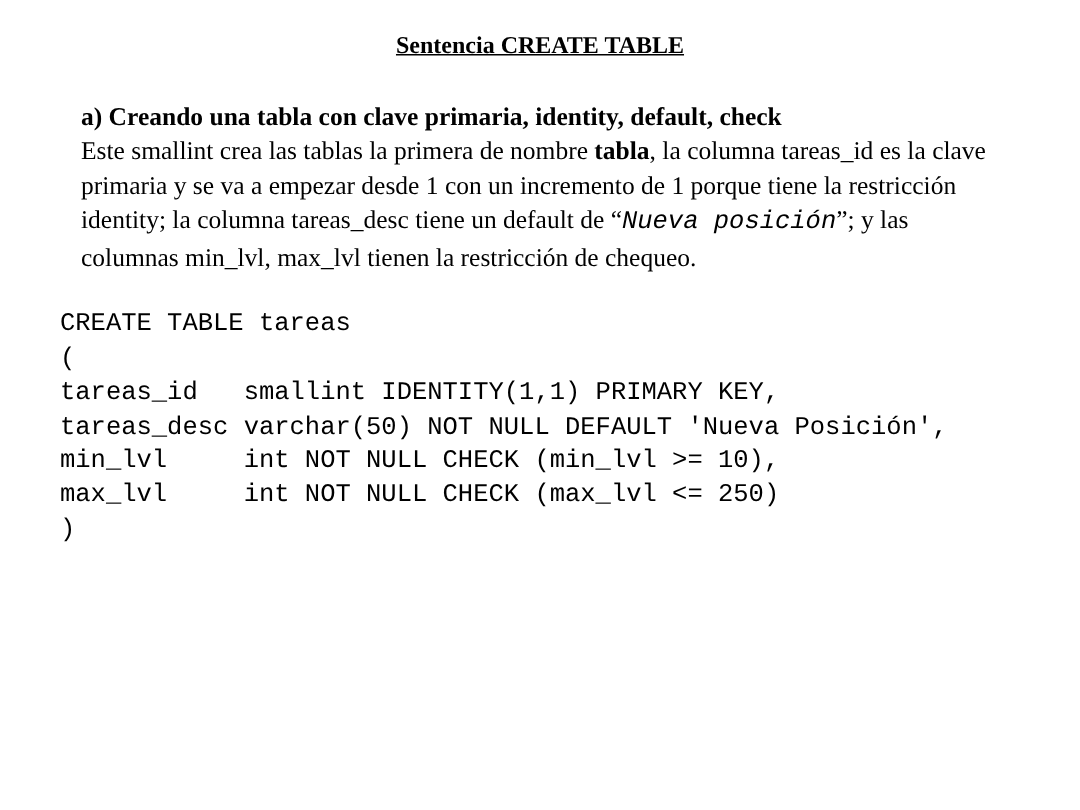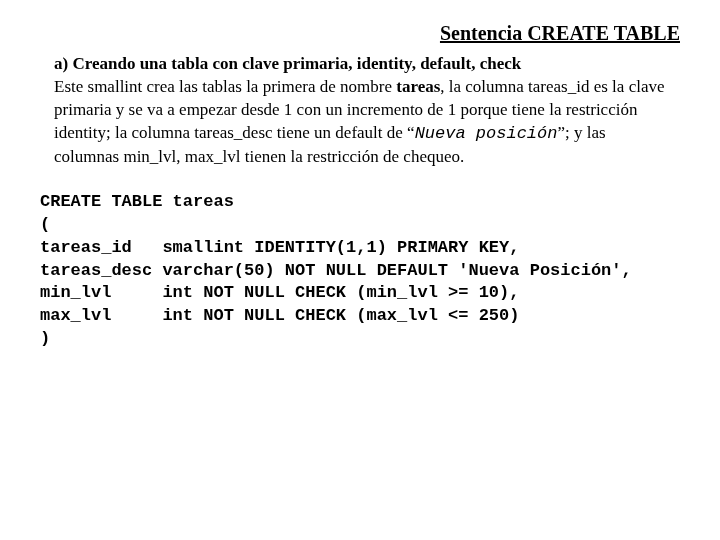--- a/index.html
+++ b/index.html
@@ -9,25 +9,25 @@
     height: 540px;
     background: #ffffff;
     font-family: "Times New Roman", Times, serif;
     color: #000000;
   }
   .page {
     padding: 20px 40px 20px 40px;
     box-sizing: border-box;
   }
   .title {
-    text-align: right;
+    text-align: center;
     font-weight: bold;
     text-decoration: underline;
-    font-size: 20px;
-    margin-bottom: 8px;
+    font-size: 16px;
+    margin-bottom: 27px;
     margin-top: 2px;
   }
   .body-text {
     font-size: 17px;
     line-height: 1.35;
     margin-left: 14px;
     margin-right: 10px;
     margin-bottom: 22px;
   }
   .body-text b {
@@ -37,33 +37,32 @@
   .mono-inline {
     font-family: "Courier New", Courier, monospace;
     font-style: italic;
   }
   .code {
     font-family: "Courier New", Courier, monospace;
     font-size: 17px;
     line-height: 1.35;
     white-space: pre;
     margin-left: 0;
-    font-weight: bold;
   }
 </style>
 </head>
 <body>
 
 <div class="page">
 
   <div class="title">Sentencia CREATE TABLE</div>
 
   <div class="body-text">
     <b>a) Creando una tabla con clave primaria, identity, default, check</b><br>
-    <span>Este smallint crea las tablas la primera de nombre </span><b>tareas</b><span>, la columna tareas_id es la clave primaria y se va a empezar desde 1 con un incremento de 1 porque tiene la restricción identity; la columna tareas_desc tiene un default de “</span><span class="mono-inline">Nueva posición</span><span>”; y las columnas min_lvl, max_lvl tienen la restricción de chequeo.</span>
+    <span>Este smallint crea las tablas la primera de nombre </span><b>tabla</b><span>, la columna tareas_id es la clave primaria y se va a empezar desde 1 con un incremento de 1 porque tiene la restricción identity; la columna tareas_desc tiene un default de “</span><span class="mono-inline">Nueva posición</span><span>”; y las columnas min_lvl, max_lvl tienen la restricción de chequeo.</span>
   </div>
 
   <div class="code">CREATE TABLE tareas
 (
 tareas_id   smallint IDENTITY(1,1) PRIMARY KEY,
 tareas_desc varchar(50) NOT NULL DEFAULT 'Nueva Posición',
 min_lvl     int NOT NULL CHECK (min_lvl &gt;= 10),
 max_lvl     int NOT NULL CHECK (max_lvl &lt;= 250)
 )</div>
 

